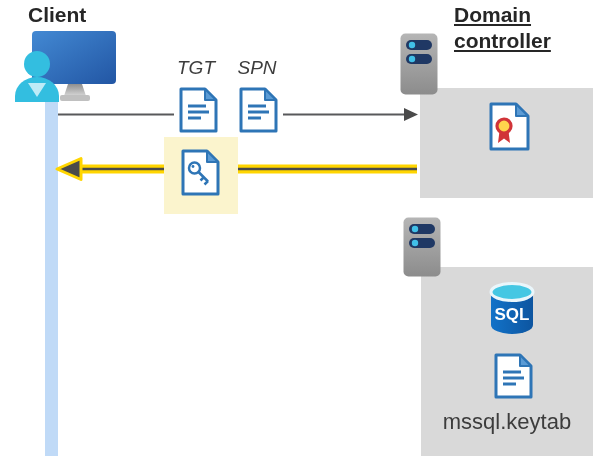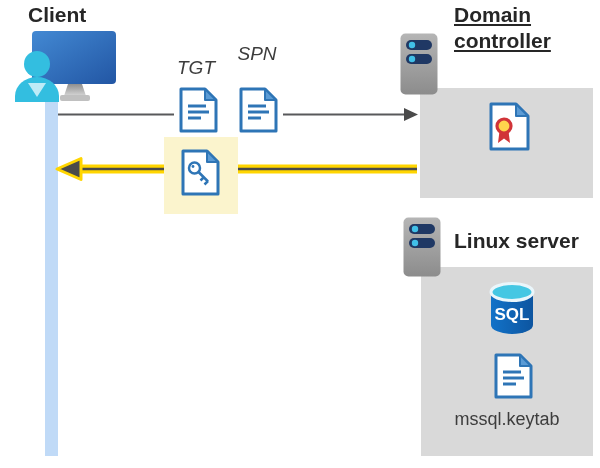--- a/index.html
+++ b/index.html
@@ -6,21 +6,21 @@
   .canvas{
     position:relative;width:600px;height:456px;background:#fff;overflow:hidden;
     font-family:"Liberation Sans",sans-serif;color:#262626;
   }
   .abs{position:absolute;}
   .title{font-weight:bold;font-size:21px;color:#262626;line-height:26px;}
   .small-label{font-size:19px;color:#3d3d3d;text-align:center;font-style:italic;}
   .gray-box{background:#d9d9d9;}
   .lifeline{background:#c0daf7;}
   .highlight-box{background:#fbf4cd;}
-  .keytab-label{font-size:18px;color:#3d3d3d;text-align:center;}
+  .keytab-label{font-size:22px;color:#3d3d3d;text-align:center;}
   svg text{font-family:"Liberation Sans",sans-serif;}
   
   .z1{z-index:1}.z2{z-index:2}.z3{z-index:3}.z4{z-index:4}.z5{z-index:5}
 </style>
 </head>
 <body>
 
 <div class="canvas">
 
   <div class="abs title z5" style="left:28px;top:2px;">Client</div>
@@ -44,21 +44,21 @@
     <g>
       <circle cx="27" cy="38" r="13" fill="#33bee0"></circle>
       <path d="M5 76 V70 A22 19 0 0 1 49 70 V76 Z" fill="#33bee0"></path>
       <polygon points="18,57 36,57 27,71" fill="#beebf7"></polygon>
     </g>
   </svg>
 
   <div class="abs lifeline z1" style="left:45px;top:96px;width:13px;height:362px;"></div>
 
   <div class="abs small-label z5" style="left:172px;top:57px;width:48px;">TGT</div>
-  <div class="abs small-label z5" style="left:233px;top:43px;width:48px;">SPN</div>
+  <div class="abs small-label z5" style="left:233px;top:57px;width:48px;">SPN</div>
 
   <svg class="abs z2" style="left:57px;top:105px;" width="362" height="20" viewBox="0 0 362 20">
     <line x1="1" y1="9.5" x2="117" y2="9.5" stroke="#58595b" stroke-width="2"></line>
     <line x1="226" y1="9.5" x2="347" y2="9.5" stroke="#58595b" stroke-width="2"></line>
     <polygon points="347,3 361,9.5 347,16" fill="#4a4a4a"></polygon>
   </svg>
 
   <svg class="abs z4" style="left:179px;top:87px;" width="39" height="46" viewBox="0 0 39 46">
     <path d="M2 2 H26 L37 13 V44 H2 Z" fill="#fff" stroke="#2e75b6" stroke-width="3" stroke-linejoin="round"></path>
     <path d="M26 2 L37 13 H26 Z" fill="#5b9bd5" stroke="#2e75b6" stroke-width="2" stroke-linejoin="round"></path>
@@ -127,21 +127,20 @@
           <stop offset="1" stop-color="#8c8c8c"></stop>
       </linearGradient>
     </defs>
     <rect x="0.5" y="0.5" width="37" height="59" rx="5" fill="url(#srvB)"></rect>
     <rect x="6" y="7" width="26" height="10" rx="5" fill="#1f3864"></rect>
     <circle cx="12" cy="12" r="3.2" fill="#41c0e8"></circle>
     <rect x="6" y="21" width="26" height="10" rx="5" fill="#1f3864"></rect>
     <circle cx="12" cy="26" r="3.2" fill="#41c0e8"></circle>
   </svg>
 
-  <div class="abs title z5" style="left:454px;top:228px;white-space:nowrap;">Linux server</div>
 
   <div class="abs gray-box z1" style="left:421px;top:267px;width:172px;height:190px;"></div>
 
   <svg class="abs z4" style="left:489px;top:282px;" width="46" height="54" viewBox="0 0 46 54">
     <defs>
       <linearGradient id="sqlGrad" x1="0" y1="0" x2="1" y2="0">
         <stop offset="0" stop-color="#1272c8"></stop>
           <stop offset="1" stop-color="#0d55a0"></stop>
       </linearGradient>
     </defs>

